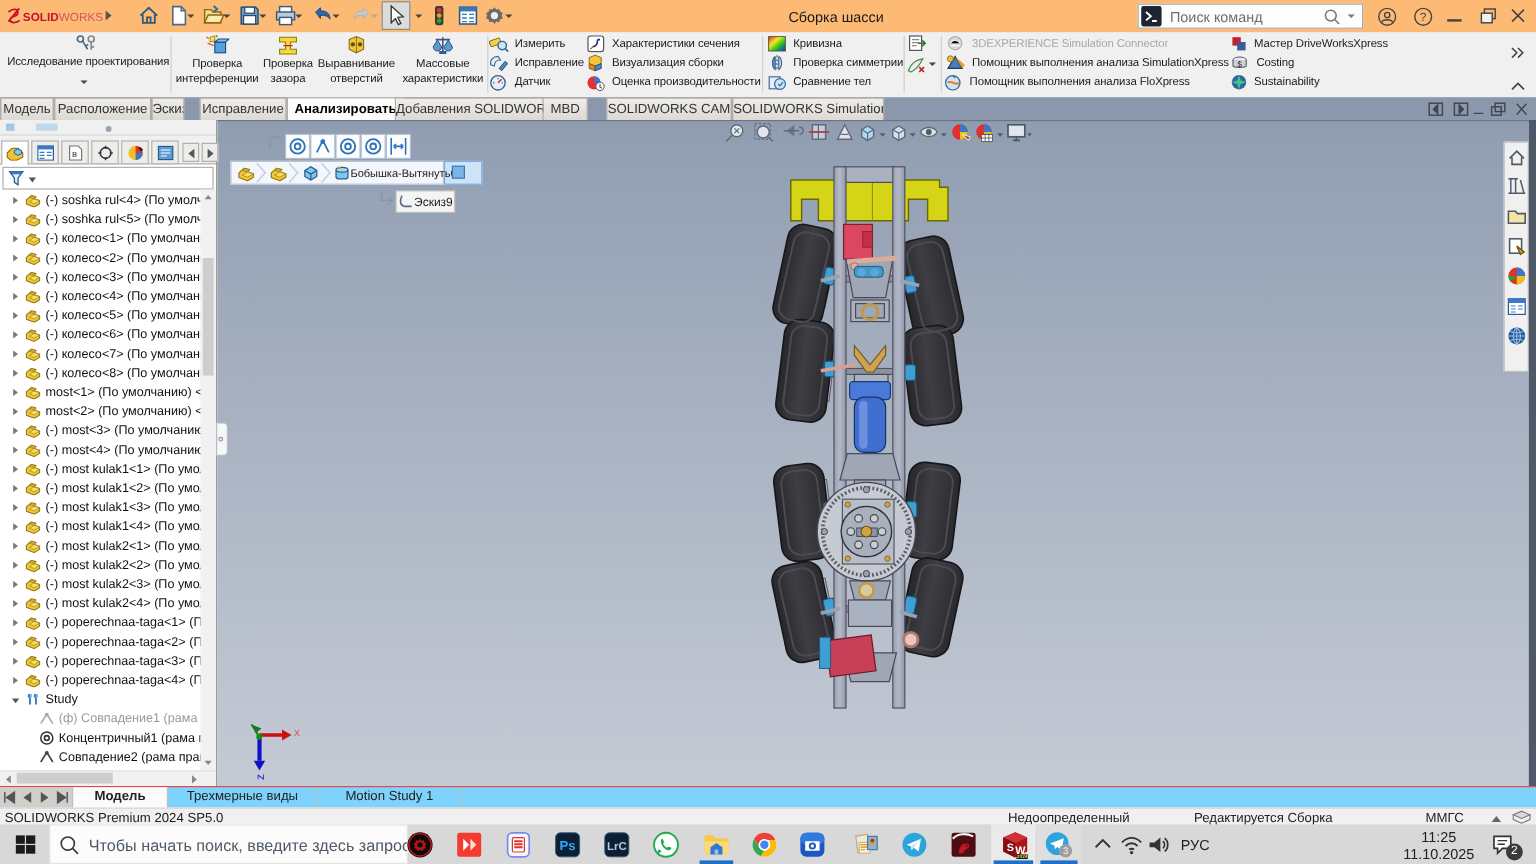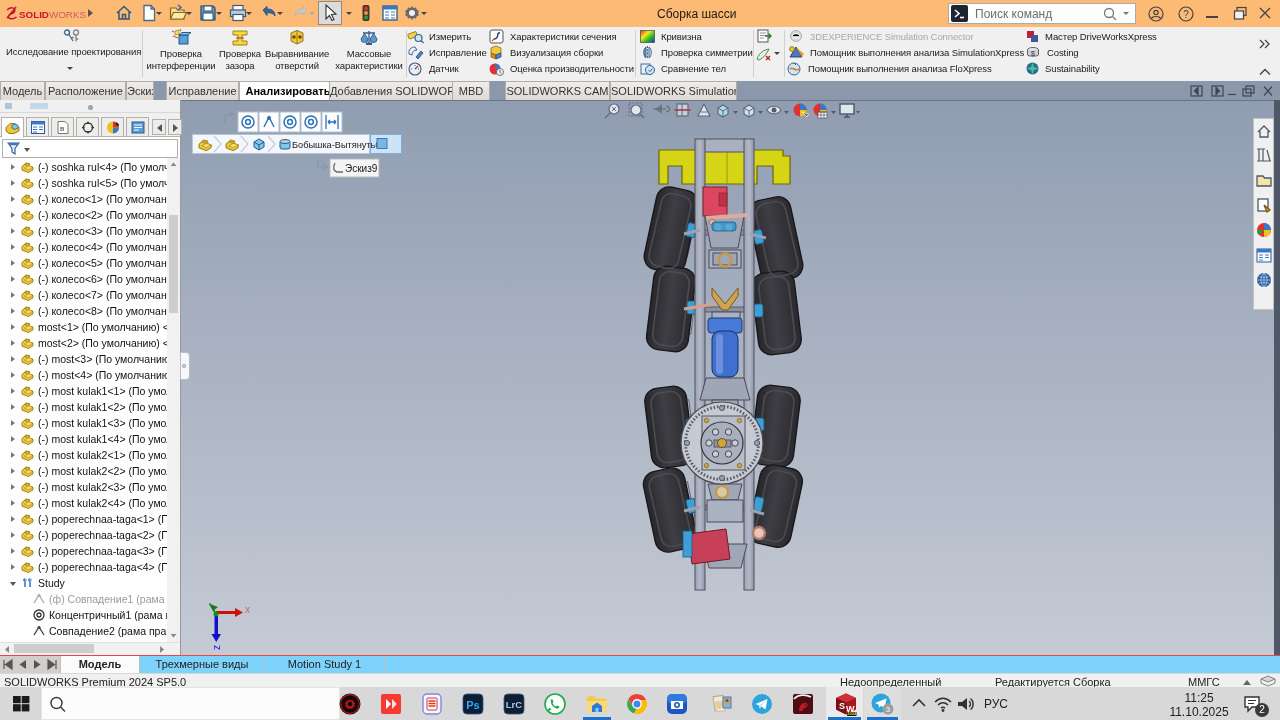--- a/index.html
+++ b/index.html
@@ -953,20 +953,21 @@
         <rect x="0" y="8.2" width="7.7" height="7.2"></rect>
         <rect x="8.7" y="8.2" width="7.7" height="7.2"></rect>
       </g>
     </svg>
 
   <div class="a" style="left:41px;top:0;width:299px;height:33px;background:#fcfcfc;border:1px solid #e4e4e4"></div>
   <svg class="a" style="left:49px;top:9px" width="17" height="17" viewBox="0 0 17 17">
       <circle cx="7.5" cy="7" r="5.5" fill="none" stroke="#3a3a3a" stroke-width="1.4"></circle>
       <path d="M11.5 11 L16 15.5" stroke="#3a3a3a" stroke-width="1.4"></path>
     </svg>
+  <div class="a nw" style="left:74px;top:9.5px;font-size:13.5px;color:#4f5a66;width:265px;overflow:hidden">Чтобы начать поиск, введите здесь запрос</div>
 
   <div class="a" style="left:826px;top:0;width:37px;height:33px;background:#eaeaea"></div>
   <div class="a" style="left:864px;top:0;width:37px;height:33px;background:#dedede"></div>
   <div class="a" style="left:583px;top:30px;width:28px;height:3px;background:#1f70c8"></div>
   <div class="a" style="left:828px;top:30px;width:33px;height:3px;background:#1f70c8"></div>
   <div class="a" style="left:867px;top:30px;width:31px;height:3px;background:#1f70c8"></div>
   <div id="ticons">
   <div class="a" style="left:338px;top:5px;width:24px;height:24px"><svg width="24" height="24" viewBox="0 0 24 24">
           <circle cx="12" cy="12" r="10.5" fill="#0a0a0a"></circle>
           <circle cx="12" cy="12" r="9.3" fill="none" stroke="#c41616" stroke-width="1.2"></circle>

